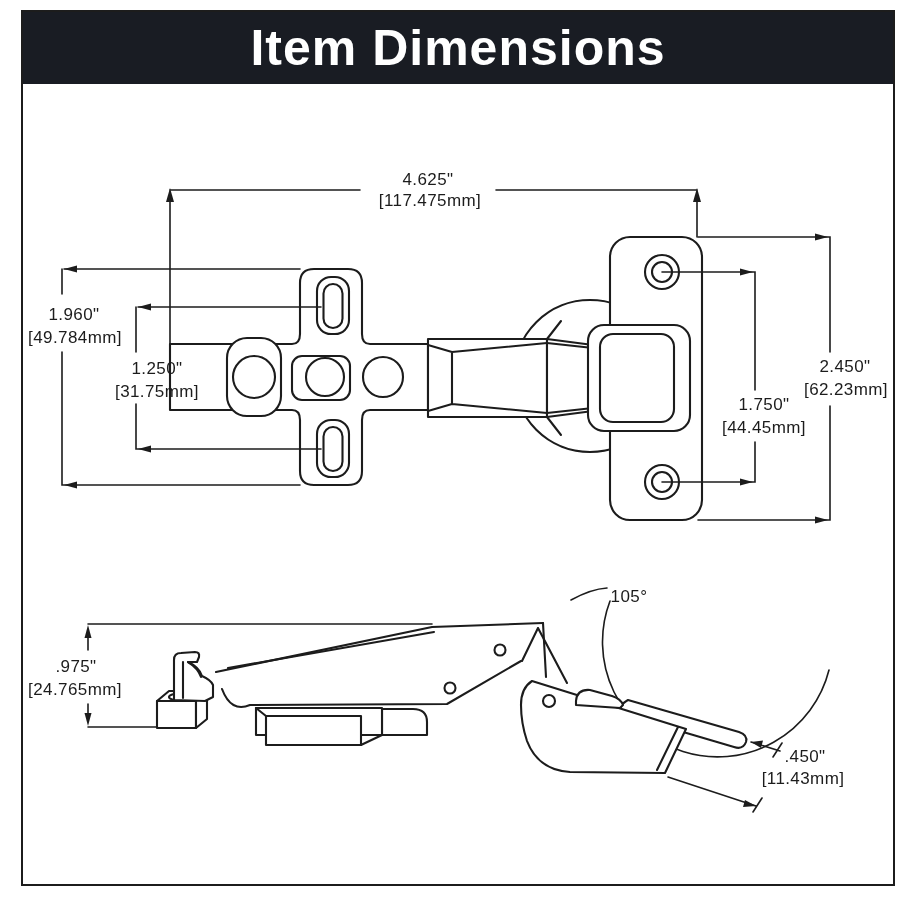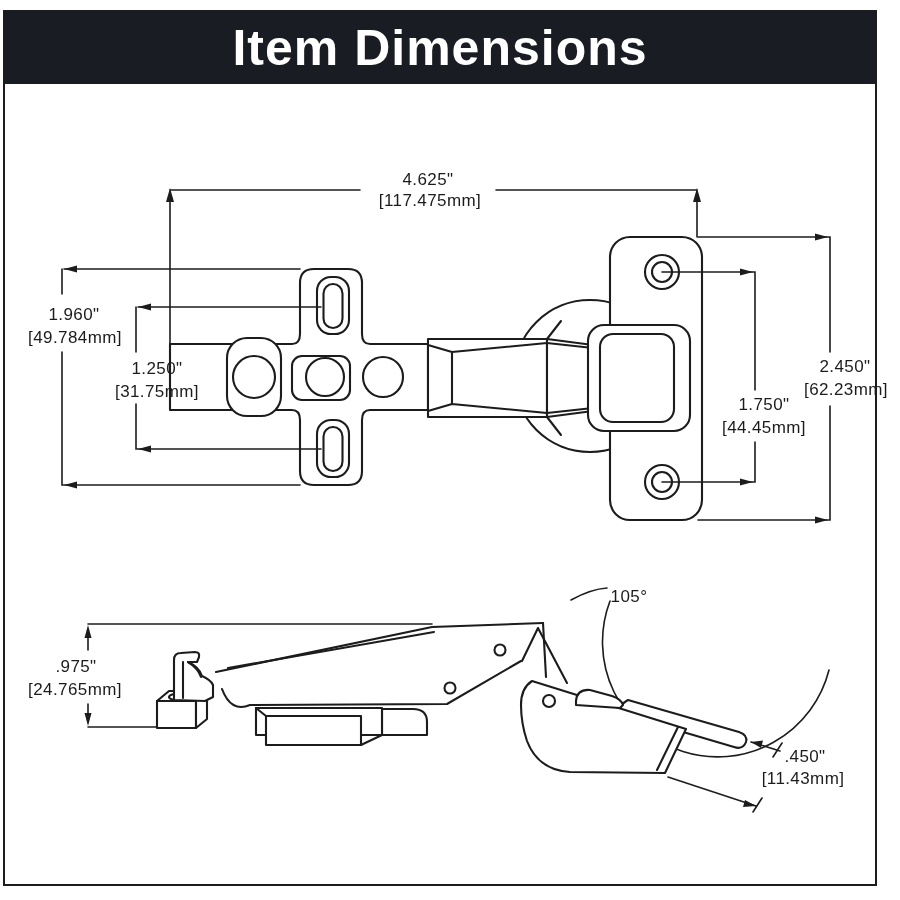--- a/index.html
+++ b/index.html
@@ -1,21 +1,21 @@
 <!DOCTYPE html>
 <html><head>
 <meta charset="utf-8">
 <style>
   html,body{margin:0;padding:0;}
   body{
     width:900px;height:900px;position:relative;background:#ffffff;
     font-family:"Liberation Sans", sans-serif;overflow:hidden;
   }
   .card{
-    position:absolute;left:3px;top:10px;width:870px;height:872px;
+    position:absolute;left:21px;top:10px;width:870px;height:872px;
     border:2px solid #1c1c1c;background:#ffffff;box-sizing:content-box;
   }
   .header{
     height:72px;background:#191c23;display:flex;align-items:center;justify-content:center;
   }
   .header-title{
     color:#ffffff;font-size:50px;font-weight:700;letter-spacing:1px;
     font-family:"Liberation Sans", sans-serif;
   }
   svg.drawing{position:absolute;left:0;top:0;pointer-events:none;}

